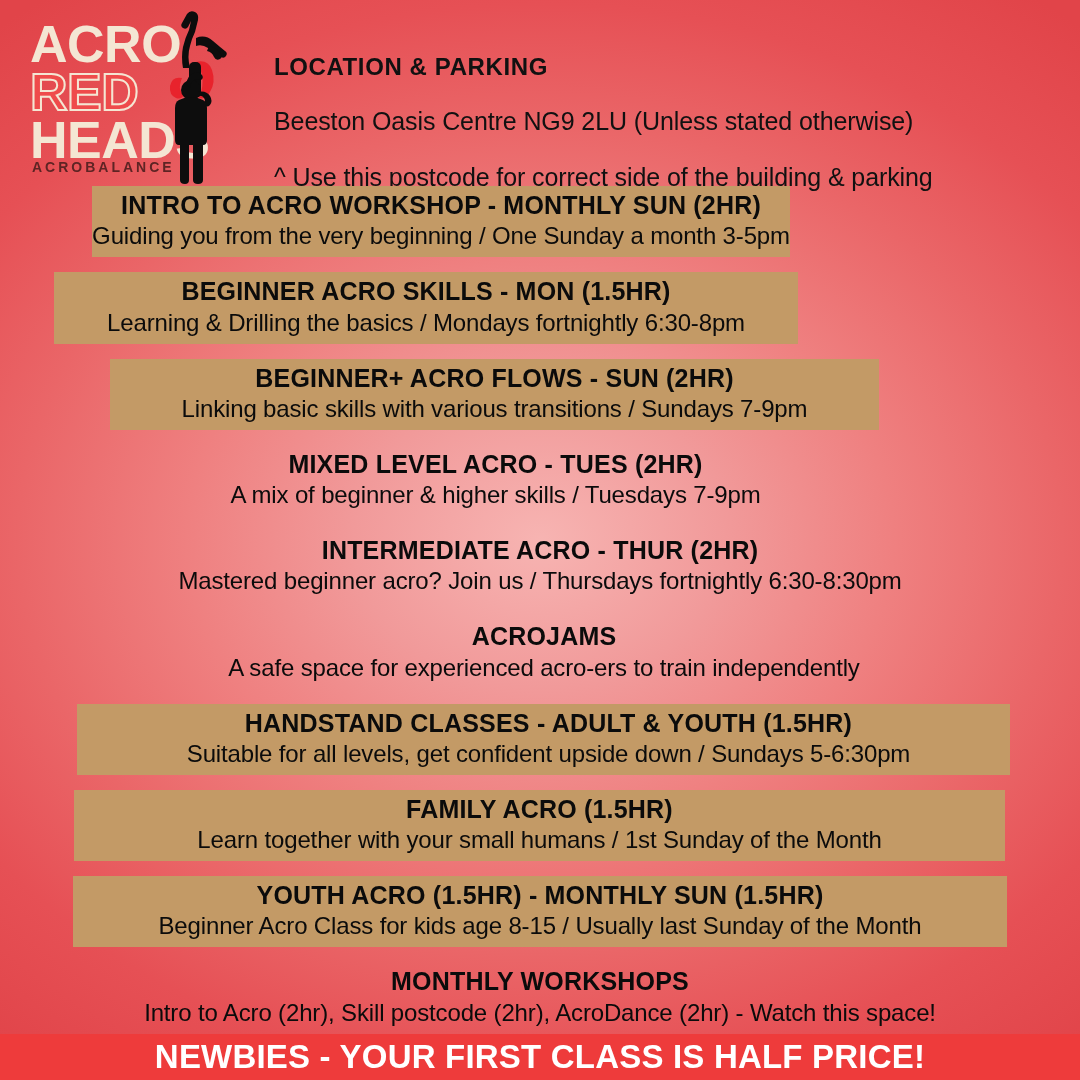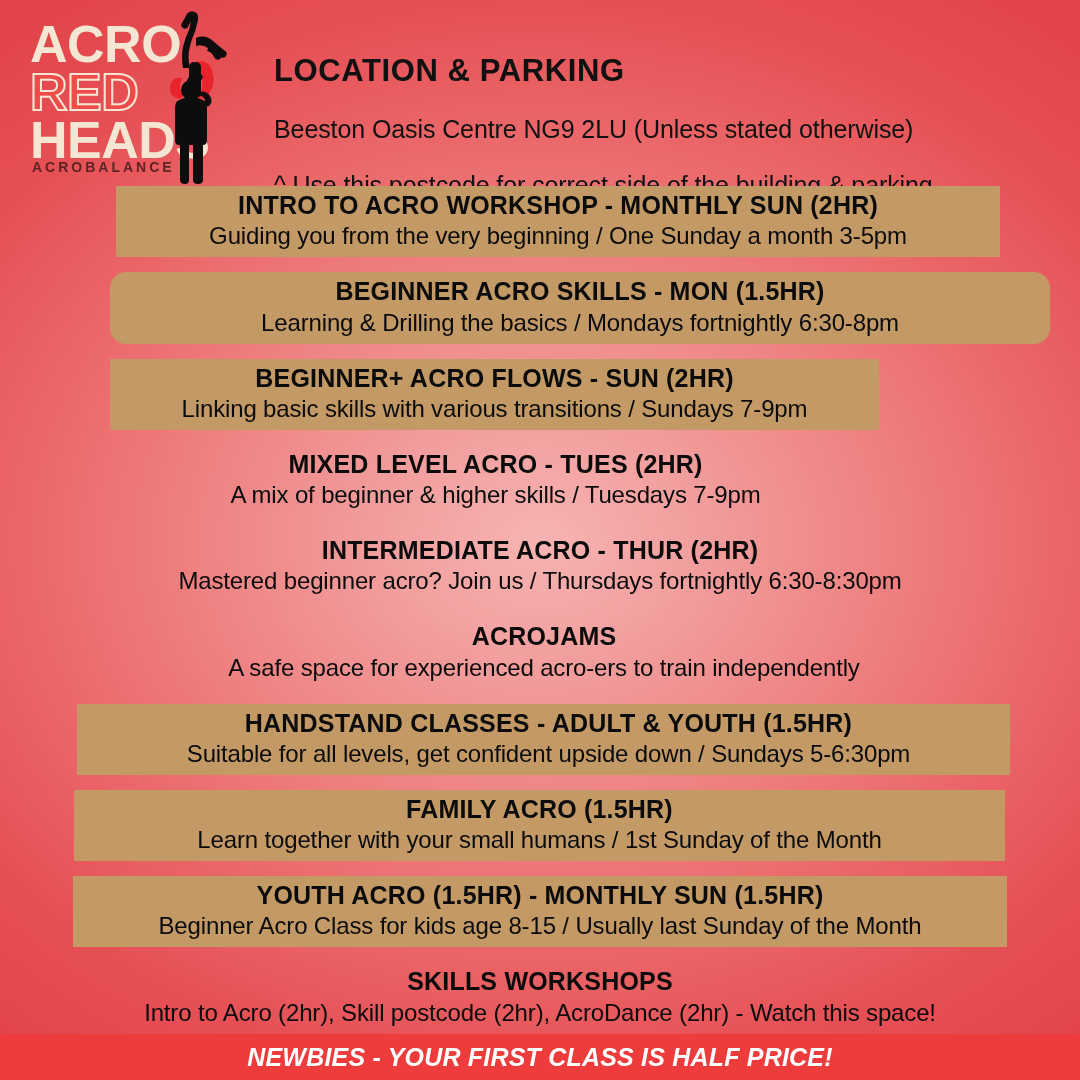--- a/index.html
+++ b/index.html
@@ -54,21 +54,21 @@
   }
 
   
   #header-block {
     position:absolute;
     left:274px; top:53px;
     width:790px;
     color:#111;
   }
   #header-title {
-    font-size:31px; font-weight:bold; letter-spacing:0.6px;
+    font-size:24px; font-weight:bold; letter-spacing:0.6px;
     line-height:1.15;
   }
   .header-line {
     font-size:25px; line-height:1.28; letter-spacing:-0.1px;
     white-space:nowrap;
     margin-top:24px;
   }
 
   
   #classes {
@@ -108,25 +108,24 @@
   
   #banner {
     position:absolute;
     left:0; bottom:0;
     width:1080px; height:46px;
     background:#ee3b3b;
     display:flex; align-items:center; justify-content:center;
   }
   #banner-text {
     color:#ffffff;
-    font-size:25px;
+    font-size:33px;
     font-weight:bold;
     letter-spacing:0.2px;
     white-space:nowrap;
-    font-style:italic;
   }
 </style>
 </head>
 <body>
 
 <div id="poster">
 
   <div id="logo">
     <div class="logo-word" id="logo-acro">ACRO</div>
     <div class="logo-word" id="logo-red">RED</div>
@@ -170,25 +169,25 @@
     <path d="M47 138 l10 0 l0 38 q0 4 -5 4 q-5 0 -5 -4 z" fill="#0d0d0d"></path>
   </svg>
 
   <div id="header-block">
     <div id="header-title">LOCATION  &amp;  PARKING</div>
     <div class="header-line">Beeston Oasis Centre NG9 2LU (Unless stated otherwise)</div>
     <div class="header-line">^ Use this postcode for correct side of the building &amp; parking</div>
   </div>
 
   <div id="classes">
-      <div class="class-item gold" style="width: 884px; margin-left: 116px; margin-bottom: 15px;">
+      <div class="class-item gold" style="width: 698px; margin-left: 92px; margin-bottom: 15px;">
         <div class="class-title">INTRO TO ACRO WORKSHOP - MONTHLY SUN (2HR)</div>
         <div class="class-desc">Guiding you from the very beginning / One Sunday a month 3-5pm</div>
       </div>
-      <div class="class-item gold" style="width: 940px; margin-left: 110px; margin-bottom: 15px; border-radius: 16px;">
+      <div class="class-item gold" style="width: 744px; margin-left: 54px; margin-bottom: 15px;">
         <div class="class-title">BEGINNER ACRO SKILLS - MON (1.5HR)</div>
         <div class="class-desc">Learning &amp; Drilling the basics / Mondays fortnightly 6:30-8pm</div>
       </div>
       <div class="class-item gold" style="width: 769px; margin-left: 110px; margin-bottom: 15px;">
         <div class="class-title">BEGINNER+ ACRO FLOWS - SUN (2HR)</div>
         <div class="class-desc">Linking basic skills with various transitions / Sundays 7-9pm</div>
       </div>
       <div class="class-item plain" style="width: 987px; margin-left: 2px; margin-bottom: 15px;">
         <div class="class-title">MIXED LEVEL ACRO - TUES (2HR)</div>
         <div class="class-desc">A mix of beginner &amp; higher skills / Tuesdays 7-9pm</div>
@@ -207,21 +206,21 @@
       </div>
       <div class="class-item gold" style="width: 931px; margin-left: 74px; margin-bottom: 15px;">
         <div class="class-title">FAMILY ACRO (1.5HR)</div>
         <div class="class-desc">Learn together with your small humans / 1st Sunday of the Month</div>
       </div>
       <div class="class-item gold" style="width: 934px; margin-left: 73px; margin-bottom: 15px;">
         <div class="class-title">YOUTH ACRO (1.5HR) - MONTHLY SUN (1.5HR)</div>
         <div class="class-desc">Beginner Acro Class for kids age 8-15 / Usually last Sunday of the Month</div>
       </div>
       <div class="class-item plain" style="width: 1080px; margin-left: 0px; margin-bottom: 15px;">
-        <div class="class-title">SKILLS WORKSHOPS</div>
+        <div class="class-title">MONTHLY WORKSHOPS</div>
         <div class="class-desc">Intro to Acro (2hr), Skill postcode (2hr), AcroDance (2hr) - Watch this space!</div>
       </div>
     </div>
 
   <div id="banner">
     <span id="banner-text">NEWBIES - YOUR FIRST CLASS IS HALF PRICE!</span>
   </div>
 
 </div>
 

